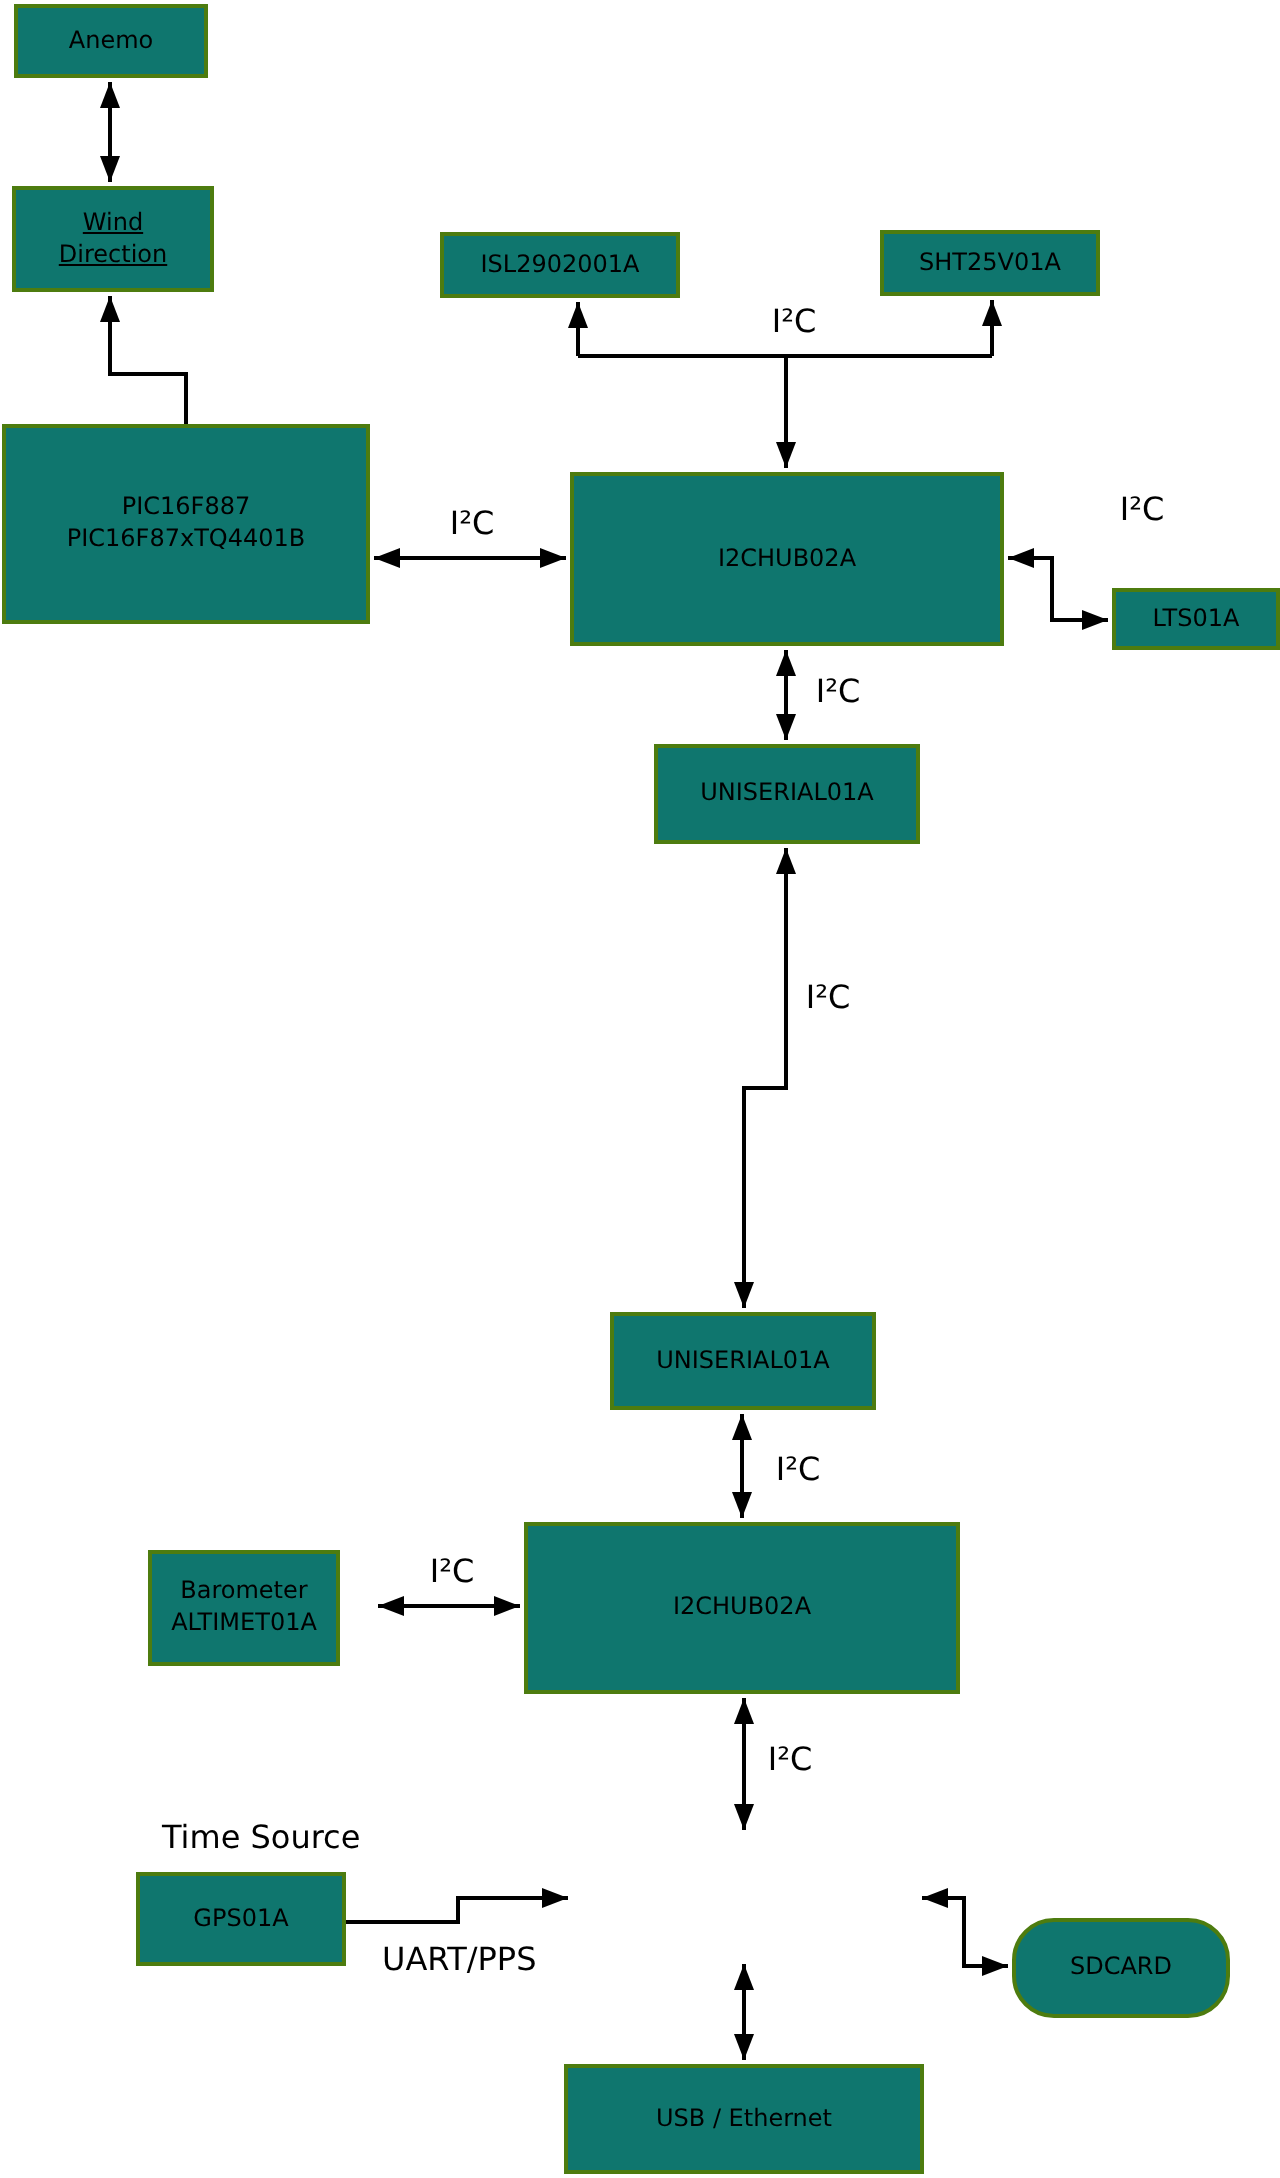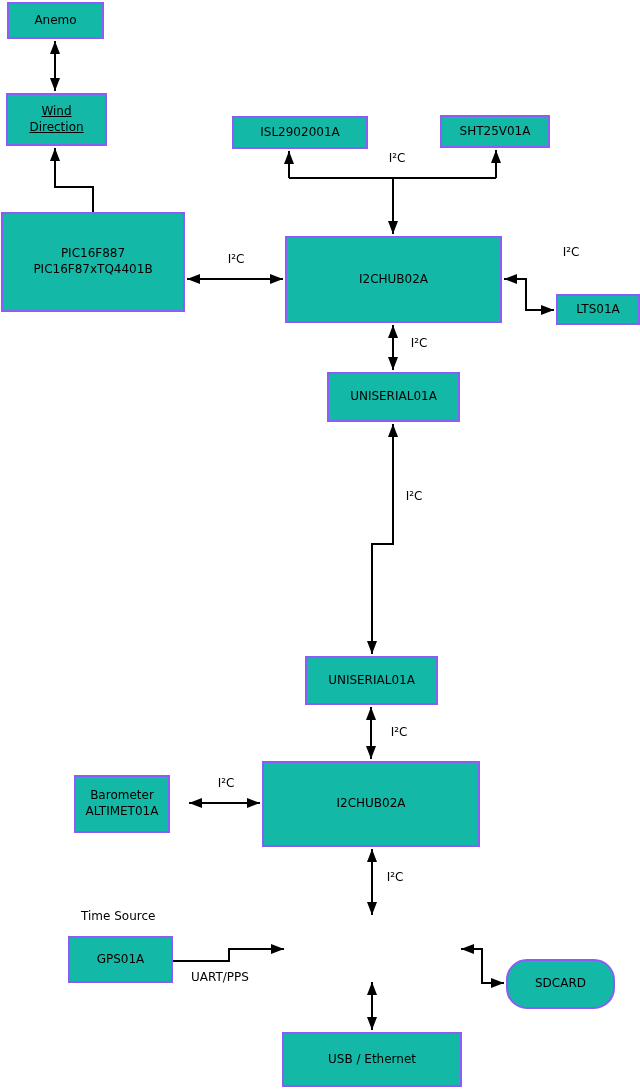--- a/index.html
+++ b/index.html
@@ -8,30 +8,30 @@
     width:640px;height:1089px;
     background:#ffffff;
     font-family:"DejaVu Sans","Liberation Sans",sans-serif;
     color:#000000;
     overflow:hidden;
   }
   #wires{position:absolute;left:0;top:0;width:640px;height:1089px;}
   .box{
     position:absolute;
     box-sizing:border-box;
-    border:2px solid #8b5cf6;
-    background:#14b8a6;
+    border:2px solid #4d7c0f;
+    background:#0f766e;
     display:flex;align-items:center;justify-content:center;
     text-align:center;
     font-size:12px;line-height:1.3;
     white-space:pre-line;
   }
   .lbl{
     position:absolute;
-    font-size:12px;line-height:1.1;
+    font-size:16px;line-height:1.1;
     white-space:nowrap;
   }
   .lbl.ctr{transform:translateX(-50%);}
 </style>
 </head>
 <body>
 
 <div id="stage">
 
   <svg id="wires" viewBox="0 0 640 1089" xmlns="http://www.w3.org/2000/svg">
@@ -61,21 +61,21 @@
   </svg>
 
   <div class="box" style="left:7px;top:2px;width:97px;height:37px;">Anemo</div>
 
   <div class="box" style="left:6px;top:93px;width:101px;height:53px;text-decoration:underline;">Wind
 Direction</div>
 
   <div class="box" style="left:1px;top:212px;width:184px;height:100px;">PIC16F887
 PIC16F87xTQ4401B</div>
 
-  <div class="box" style="left:232px;top:116px;width:136px;height:33px;">ISL2902001A</div>
+  <div class="box" style="left:220px;top:116px;width:120px;height:33px;">ISL2902001A</div>
 
   <div class="box" style="left:440px;top:115px;width:110px;height:33px;">SHT25V01A</div>
 
   <div class="box" style="left:285px;top:236px;width:217px;height:87px;">I2CHUB02A</div>
 
   <div class="box" style="left:556px;top:294px;width:84px;height:31px;">LTS01A</div>
 
   <div class="box" style="left:327px;top:372px;width:133px;height:50px;">UNISERIAL01A</div>
 
   <div class="box" style="left:305px;top:656px;width:133px;height:49px;">UNISERIAL01A</div>

